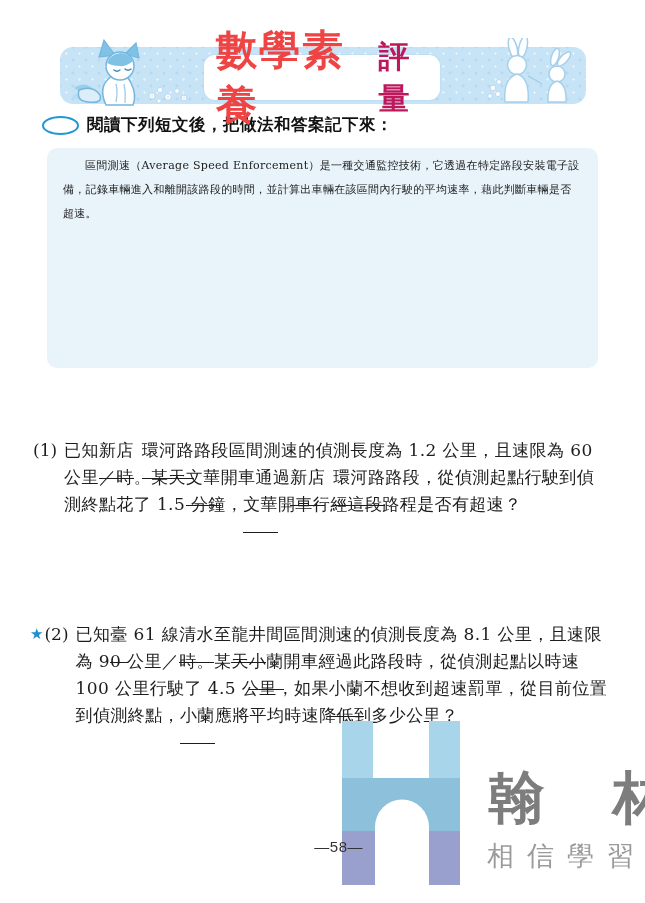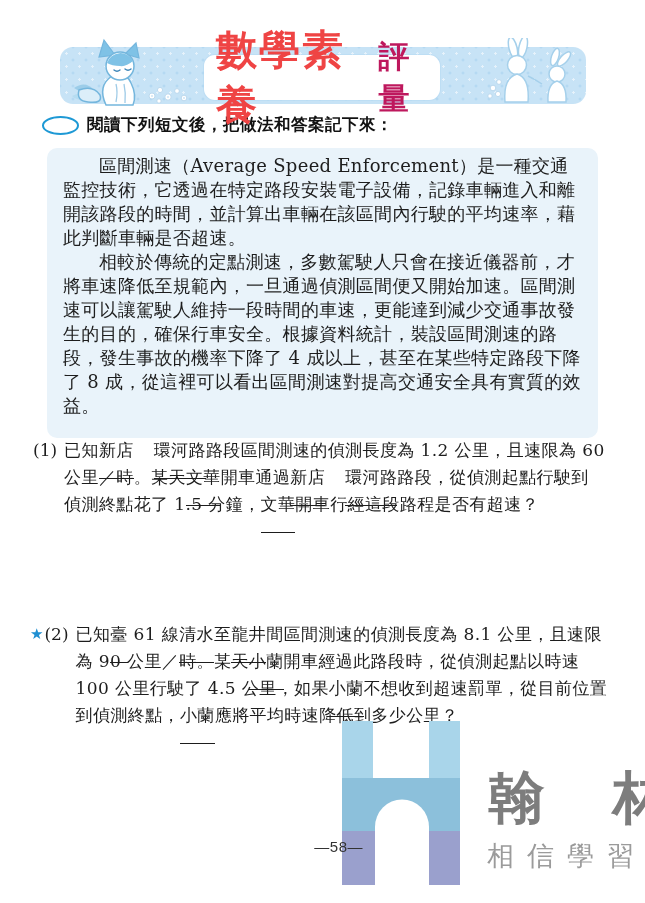--- a/index.html
+++ b/index.html
@@ -43,41 +43,41 @@
   
   .instr { position:absolute; left:42px; top:113px; height:24px; display:flex; align-items:center; }
   .capsule {
     width:37px; height:19px; border:2.5px solid #1e99d5; border-radius:50%;
     background:#ffffff; box-sizing:border-box; margin-right:8px;
   }
   .instr-text { font-size:16.5px; font-weight:bold; color:#111; letter-spacing:0.5px; }
 
   
   .passage {
-    position:absolute; left:47px; top:148px; width:551px; height:290px;
+    position:absolute; left:47px; top:148px; width:551px; height:220px;
     background:#e9f3fa; border-radius:10px; box-sizing:border-box;
     padding:6px 16px 16px 16px;
     font-family:"DejaVu Serif", "Liberation Serif", serif;
-    font-size:18px; line-height:24px; letter-spacing:0.3px; color:#1d1d1d;
+    font-size:11px; line-height:24px; letter-spacing:0.3px; color:#1d1d1d;
   }
   .passage p { margin:0; text-indent:2em; }
 
   
   .question {
     position:absolute; display:flex; align-items:flex-start;
     font-family:"DejaVu Serif", "Liberation Serif", serif;
     font-size:17px; line-height:27px; color:#1d1d1d;
   }
   .q1 { left:33px; top:437px; width:572px; }
   .q2 { left:30px; top:621px; width:578px; }
   .q-star { color:#1f8fd2; flex:none; font-size:15px; line-height:27px; margin-right:1px; }
   .q-num { flex:none; margin-right:7px; white-space:nowrap; }
   .q-text { flex:1; letter-spacing:0.4px; }
   .q-text .u { border-bottom:1.2px solid #1d1d1d; padding-bottom:18px; }
-  .q-text .u + .u { margin-left:20px; }
+  .q-text .u + .u { margin-left:8px; }
 
   
   .h-logo { position:absolute; left:342px; top:721px; z-index:1; }
   .brand-name {
     position:absolute; left:488px; top:769px; z-index:2;
     font-size:57px; font-weight:bold; color:#7d7d7d; letter-spacing:26px;
     line-height:1; white-space:nowrap;
   }
   .brand-tagline {
     position:absolute; left:487px; top:843px; z-index:2;
@@ -150,21 +150,20 @@
     <span class="t-dark">評量</span>
   </div>
 
   <div class="instr">
     <div class="capsule"></div>
     <span class="instr-text">閱讀下列短文後，把做法和答案記下來：</span>
   </div>
 
   <div class="passage">
     <p>區間測速（Average Speed Enforcement）是一種交通監控技術，它透過在特定路段安裝電子設備，記錄車輛進入和離開該路段的時間，並計算出車輛在該區間內行駛的平均速率，藉此判斷車輛是否超速。</p>
-    <p>相較於傳統的定點測速，多數駕駛人只會在接近儀器前，才將車速降低至規範內，一旦通過偵測區間便又開始加速。區間測速可以讓駕駛人維持一段時間的車速，更能達到減少交通事故發生的目的，確保行車安全。根據資料統計，裝設區間測速的路段，發生事故的機率下降了 4 成以上，甚至在某些特定路段下降了 8 成，從這裡可以看出區間測速對提高交通安全具有實質的效益。</p>
   </div>
 
   <div class="question q1">
     <span class="q-num">(1)</span>
     <span class="q-text"><span>已知</span><span class="u">新店</span><span class="u">環河路</span><span>路段區間測速的偵測長度為 1.2 公里，且速限為 60 公里／時。某天</span><span class="u">文華</span><span>開車通過</span><span class="u">新店</span><span class="u">環河路</span><span>路段，從偵測起點行駛到偵測終點花了 1.5 分鐘，</span><span class="u">文華</span><span>開車行經這段路程是否有超速？</span></span>
   </div>
 
   <div class="question q2">
     <span class="q-star">★</span>
     <span class="q-num">(2)</span>

